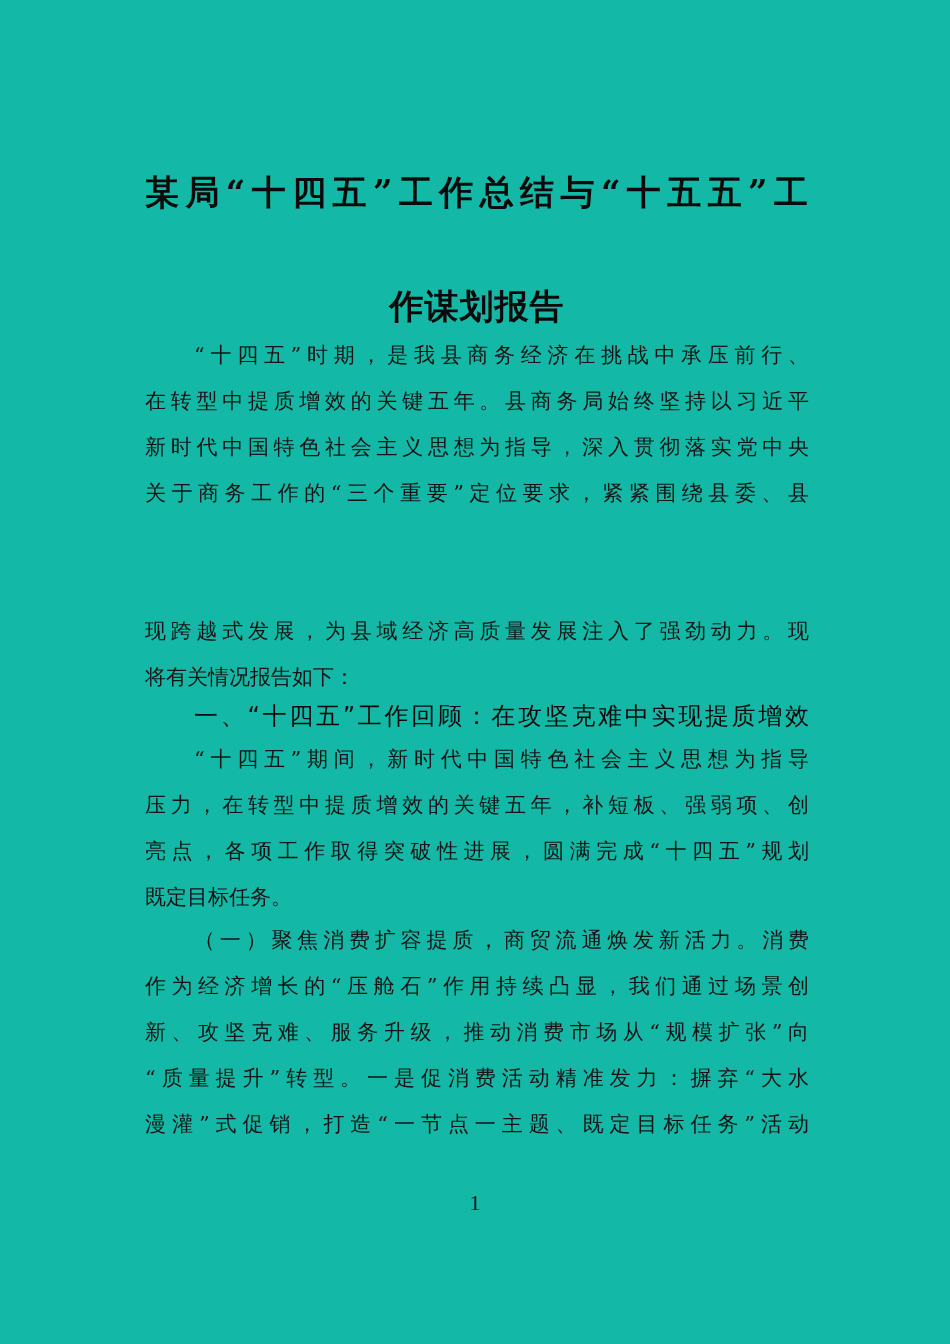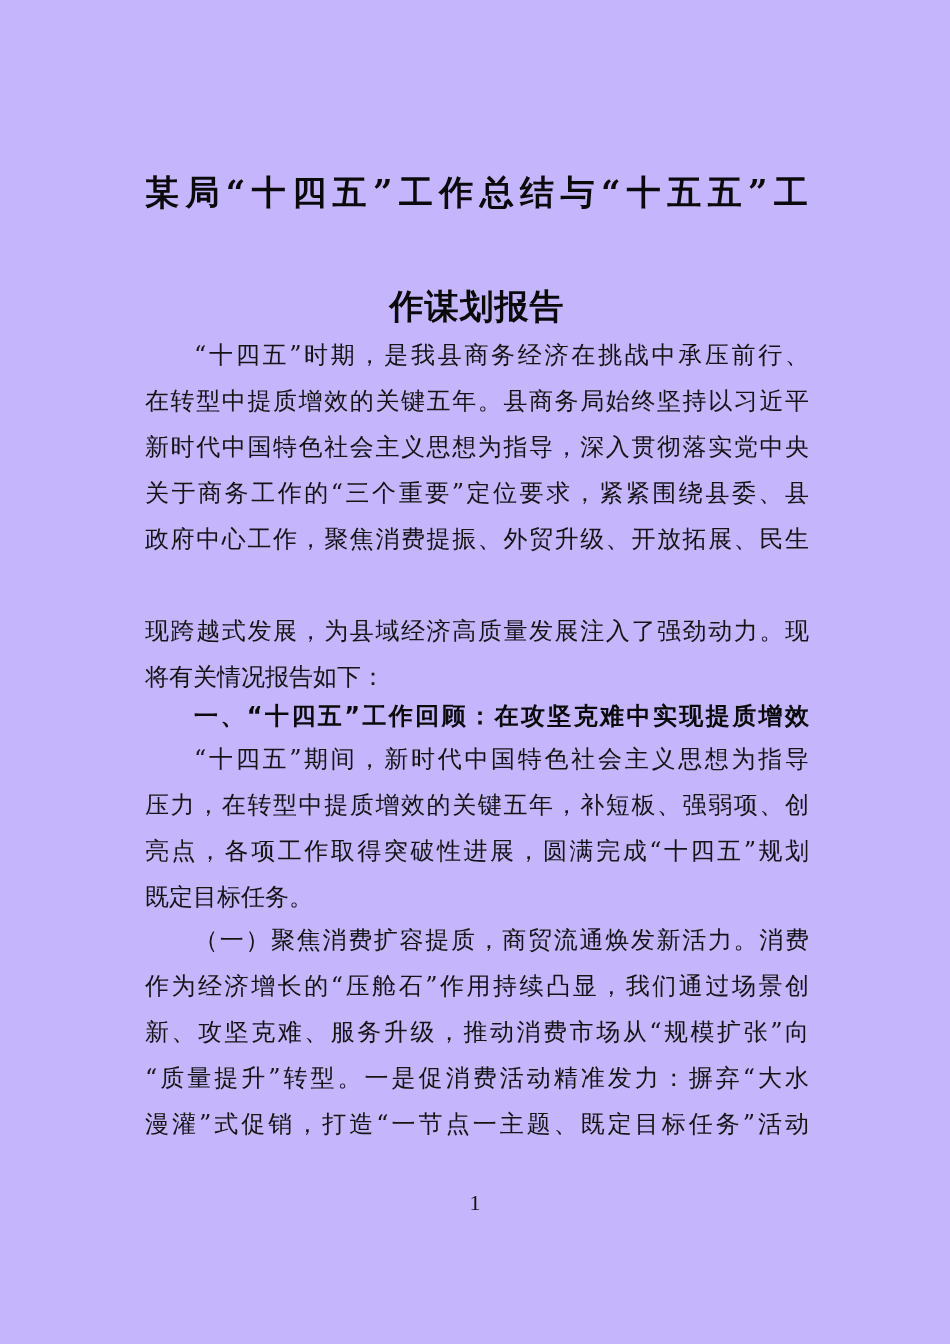--- a/index.html
+++ b/index.html
@@ -13,57 +13,57 @@
       position: relative;
       overflow: hidden;
       font-family: "DejaVu Serif", "Liberation Serif", serif;
       color: #111111;
     }
     .page {
       position: absolute;
       left: 0; top: 0;
       width: 950px;
       height: 1344px;
-      background: #c4b5fd;
+      background: #14b8a6;
     }
     .title {
       position: absolute;
       left: 145px;
       width: 664px;
       text-align: center;
       font-weight: bold;
       font-size: 34px;
       letter-spacing: 1px;
       line-height: 40px;
       white-space: nowrap;
       color: #0a0a0a;
     }
     .title.l1 { top: 172px; text-align: justify; text-align-last: justify; }
     .title.l2 { top: 242px; margin-top: 44px; }
     .line {
       position: absolute;
       left: 145px;
       width: 664px;
-      font-size: 24px;
+      font-size: 21px;
       line-height: 30px;
       white-space: nowrap;
       text-align: justify;
       text-align-last: justify;
       color: #141414;
     }
     .line.last {
       text-align-last: left;
     }
     .line.indent {
       left: 194px;
       width: 615px;
     }
     .heading {
       font-family: "DejaVu Sans", "Liberation Sans", sans-serif;
-      font-weight: bold;
+      font-weight: normal;
       font-size: 24px;
       color: #0a0a0a;
     }
     .page-number {
       position: absolute;
       left: 0;
       width: 950px;
       top: 1190px;
       text-align: center;
       font-size: 22px;
@@ -77,21 +77,20 @@
 
 <div class="page">
 
   <div class="title l1">某局“十四五”工作总结与“十五五”工</div>
   <div class="title l2">作谋划报告</div>
 
   <div class="line indent" style="top:340px">“十四五”时期，是我县商务经济在挑战中承压前行、</div>
   <div class="line" style="top:386px">在转型中提质增效的关键五年。县商务局始终坚持以习近平</div>
   <div class="line" style="top:432px">新时代中国特色社会主义思想为指导，深入贯彻落实党中央</div>
   <div class="line" style="top:478px">关于商务工作的“三个重要”定位要求，紧紧围绕县委、县</div>
-  <div class="line" style="top:524px">政府中心工作，聚焦消费提振、外贸升级、开放拓展、民生</div>
   <div class="line" style="top:616px">现跨越式发展，为县域经济高质量发展注入了强劲动力。现</div>
   <div class="line last" style="top:662px">将有关情况报告如下：</div>
 
   <div class="line indent heading" style="top:701px">一、“十四五”工作回顾：在攻坚克难中实现提质增效</div>
 
   <div class="line indent" style="top:744px">“十四五”期间，新时代中国特色社会主义思想为指导</div>
   <div class="line" style="top:790px">压力，在转型中提质增效的关键五年，补短板、强弱项、创</div>
   <div class="line" style="top:836px">亮点，各项工作取得突破性进展，圆满完成“十四五”规划</div>
   <div class="line last" style="top:882px">既定目标任务。</div>
 

